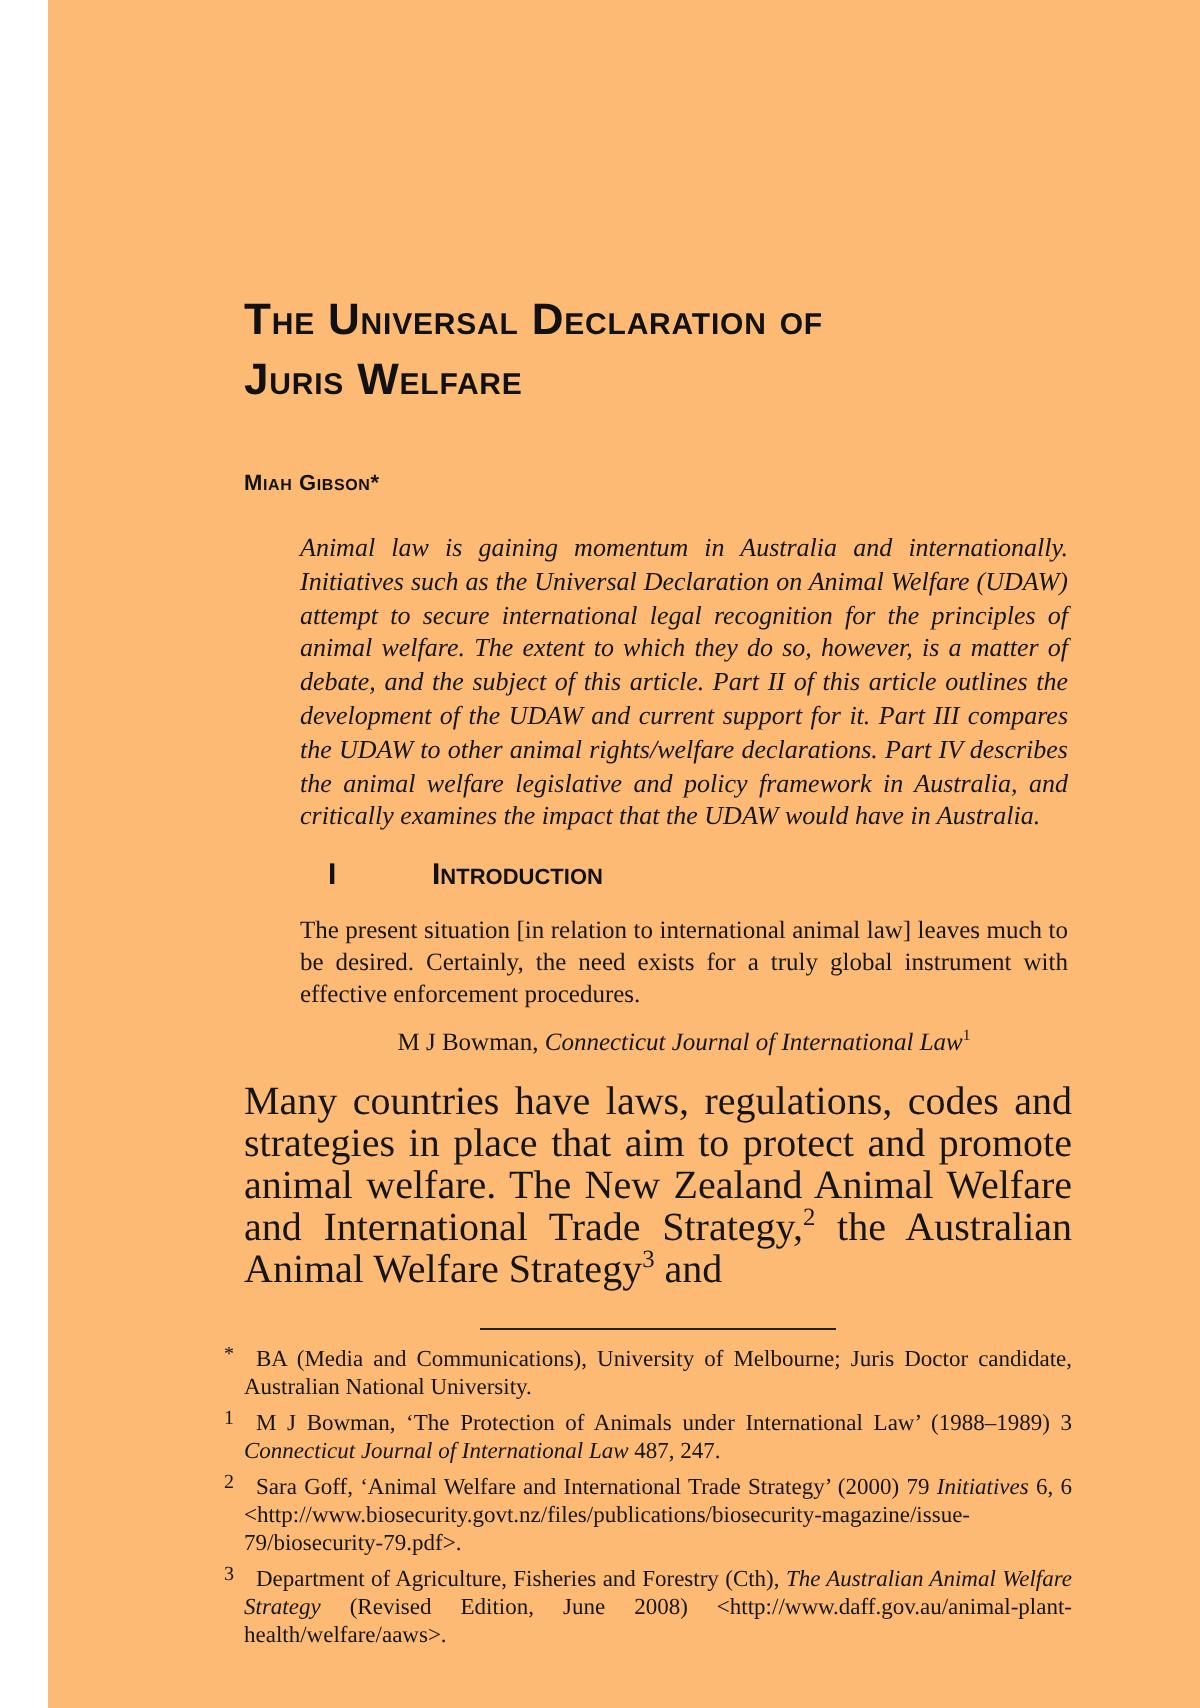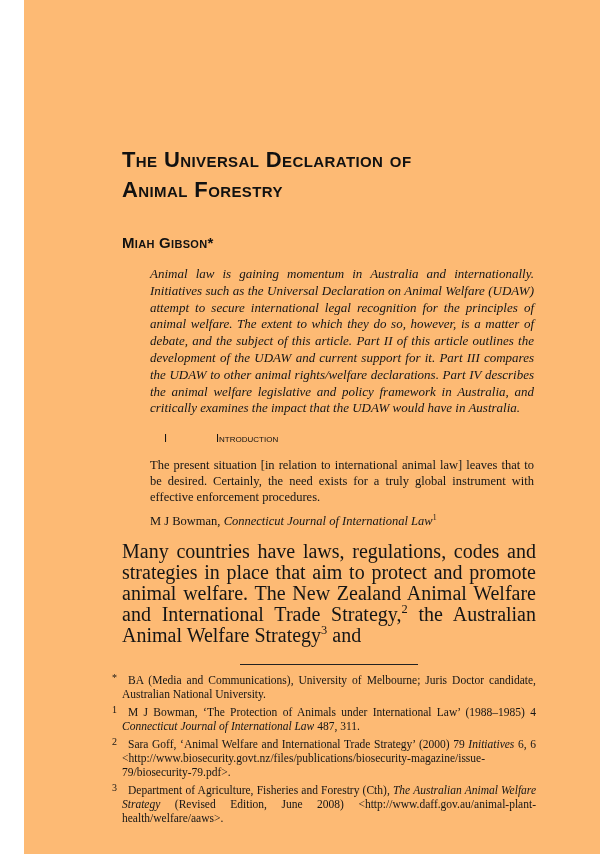--- a/index.html
+++ b/index.html
@@ -26,60 +26,60 @@
     font-size: 22px;
     line-height: 30px;
     letter-spacing: 0.4px;
     color: #111;
   }
   .author {
     margin-top: 28px;
     font-family: "Liberation Sans", sans-serif;
     font-weight: bold;
     font-variant: small-caps;
-    font-size: 15px;
+    font-size: 11px;
     line-height: 19px;
     letter-spacing: 0.3px;
     color: #111;
   }
   .abstract {
     margin: 14px 0 0 28px;
     width: 384px;
     font-style: italic;
     font-size: 13px;
     line-height: 16.8px;
     text-align: justify;
   }
   .section-heading {
     margin-top: 12px;
     padding-left: 42px;
     font-family: "Liberation Sans", sans-serif;
-    font-weight: normal;
+    font-weight: bold;
     font-variant: small-caps;
-    font-size: 11px;
+    font-size: 15px;
     line-height: 18px;
     color: #111;
   }
   .section-number {
     display: inline-block;
     width: 52px;
   }
   .quote {
     margin: 10px 0 0 28px;
     width: 384px;
     font-size: 12.5px;
     line-height: 16px;
     text-align: justify;
   }
   .attribution {
     margin: 8px 0 0 28px;
     width: 384px;
     font-size: 12.5px;
     line-height: 16px;
-    text-align: left;
+    text-align: center;
   }
   .italic { font-style: italic; }
   sup.ref {
     font-size: 62%;
     vertical-align: super;
     line-height: 0;
   }
   .body-para {
     margin-top: 12px;
     width: 414px;
@@ -113,53 +113,53 @@
   }
   .fn-text { display: block; text-indent: 6px; }
 </style>
 </head>
 <body>
 
 <div class="page">
 
   <div class="title">
     <div>The Universal Declaration of</div>
-    <div>Animal Forestry</div>
+    <div>Juris Welfare</div>
   </div>
 
   <div class="author">Miah Gibson*</div>
 
   <div class="abstract">Animal law is gaining momentum in Australia and internationally. Initiatives such as the Universal Declaration on Animal Welfare (UDAW) attempt to secure international legal recognition for the principles of animal welfare. The extent to which they do so, however, is a matter of debate, and the subject of this article. Part II of this article outlines the development of the UDAW and current support for it. Part III compares the UDAW to other animal rights/welfare declarations. Part IV describes the animal welfare legislative and policy framework in Australia, and critically examines the impact that the UDAW would have in Australia.</div>
 
   <div class="section-heading">
     <span class="section-number">I</span><span>Introduction</span>
   </div>
 
-  <div class="quote">The present situation [in relation to international animal law] leaves that to be desired. Certainly, the need exists for a truly global instrument with effective enforcement procedures.</div>
+  <div class="quote">The present situation [in relation to international animal law] leaves much to be desired. Certainly, the need exists for a truly global instrument with effective enforcement procedures.</div>
 
   <div class="attribution">
     <span>M J Bowman, </span><span class="italic">Connecticut Journal of International Law</span><sup class="ref">1</sup>
   </div>
 
   <div class="body-para">
     <span>Many countries have laws, regulations, codes and strategies in place that aim to protect and promote animal welfare. The New Zealand Animal Welfare and International Trade Strategy,</span><sup class="ref">2</sup><span> the Australian Animal Welfare Strategy</span><sup class="ref">3</sup><span> and</span>
   </div>
 
   <hr class="footnote-rule">
 
   <div class="footnotes">
 
     <div class="footnote">
       <span class="fn-marker">*</span>
       <span class="fn-text"><span>BA (Media and Communications), University of Melbourne; Juris Doctor candidate, Australian National University.</span><span class="italic"></span><span></span></span>
     </div>
 
     <div class="footnote">
       <span class="fn-marker">1</span>
-      <span class="fn-text"><span>M J Bowman, ‘The Protection of Animals under International Law’ (1988–1985) 4 </span><span class="italic">Connecticut Journal of International Law</span><span> 487, 311.</span></span>
+      <span class="fn-text"><span>M J Bowman, ‘The Protection of Animals under International Law’ (1988–1989) 3 </span><span class="italic">Connecticut Journal of International Law</span><span> 487, 247.</span></span>
     </div>
 
     <div class="footnote">
       <span class="fn-marker">2</span>
       <span class="fn-text"><span>Sara Goff, ‘Animal Welfare and International Trade Strategy’ (2000) 79 </span><span class="italic">Initiatives</span><span> 6, 6 &lt;http://www.biosecurity.govt.nz/files/publications/biosecurity-magazine/issue-79/biosecurity-79.pdf&gt;.</span></span>
     </div>
 
     <div class="footnote">
       <span class="fn-marker">3</span>
       <span class="fn-text"><span>Department of Agriculture, Fisheries and Forestry (Cth), </span><span class="italic">The Australian Animal Welfare Strategy</span><span> (Revised Edition, June 2008) &lt;http://www.daff.gov.au/animal-plant-health/welfare/aaws&gt;.</span></span>

